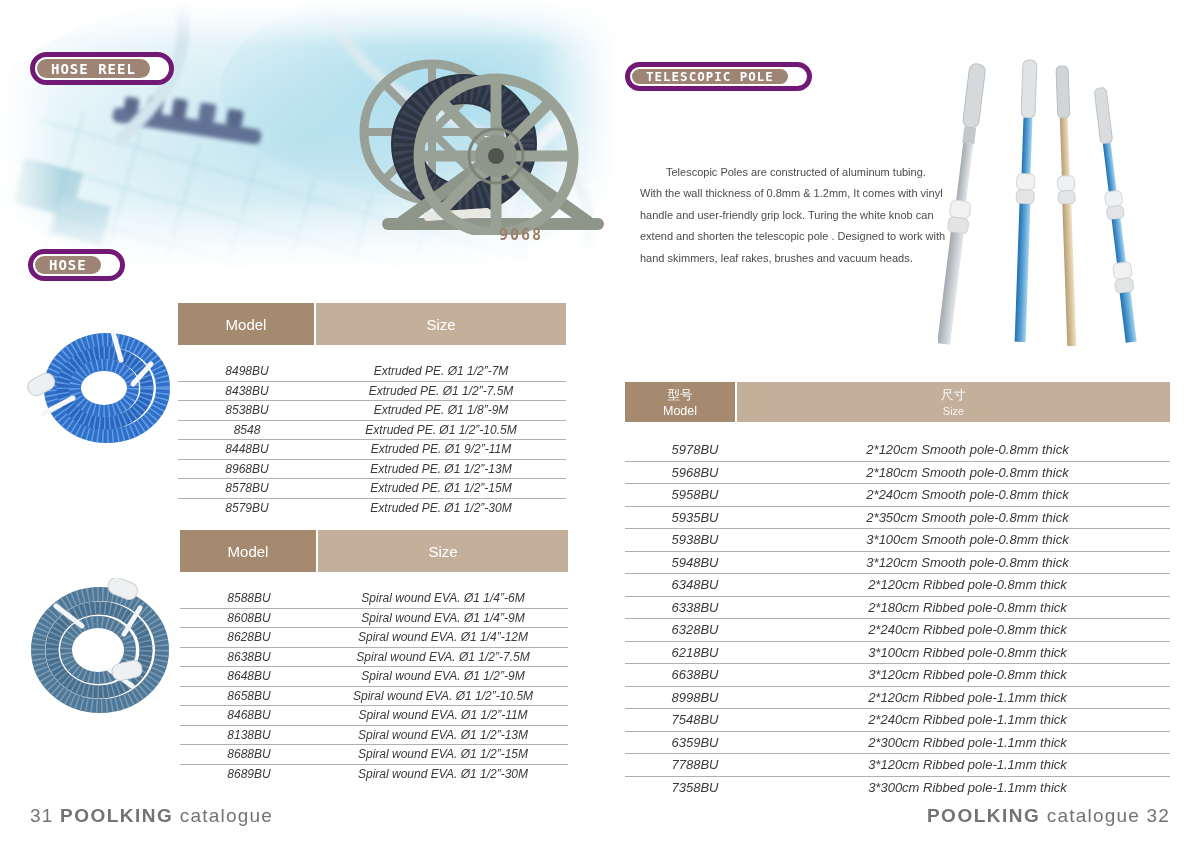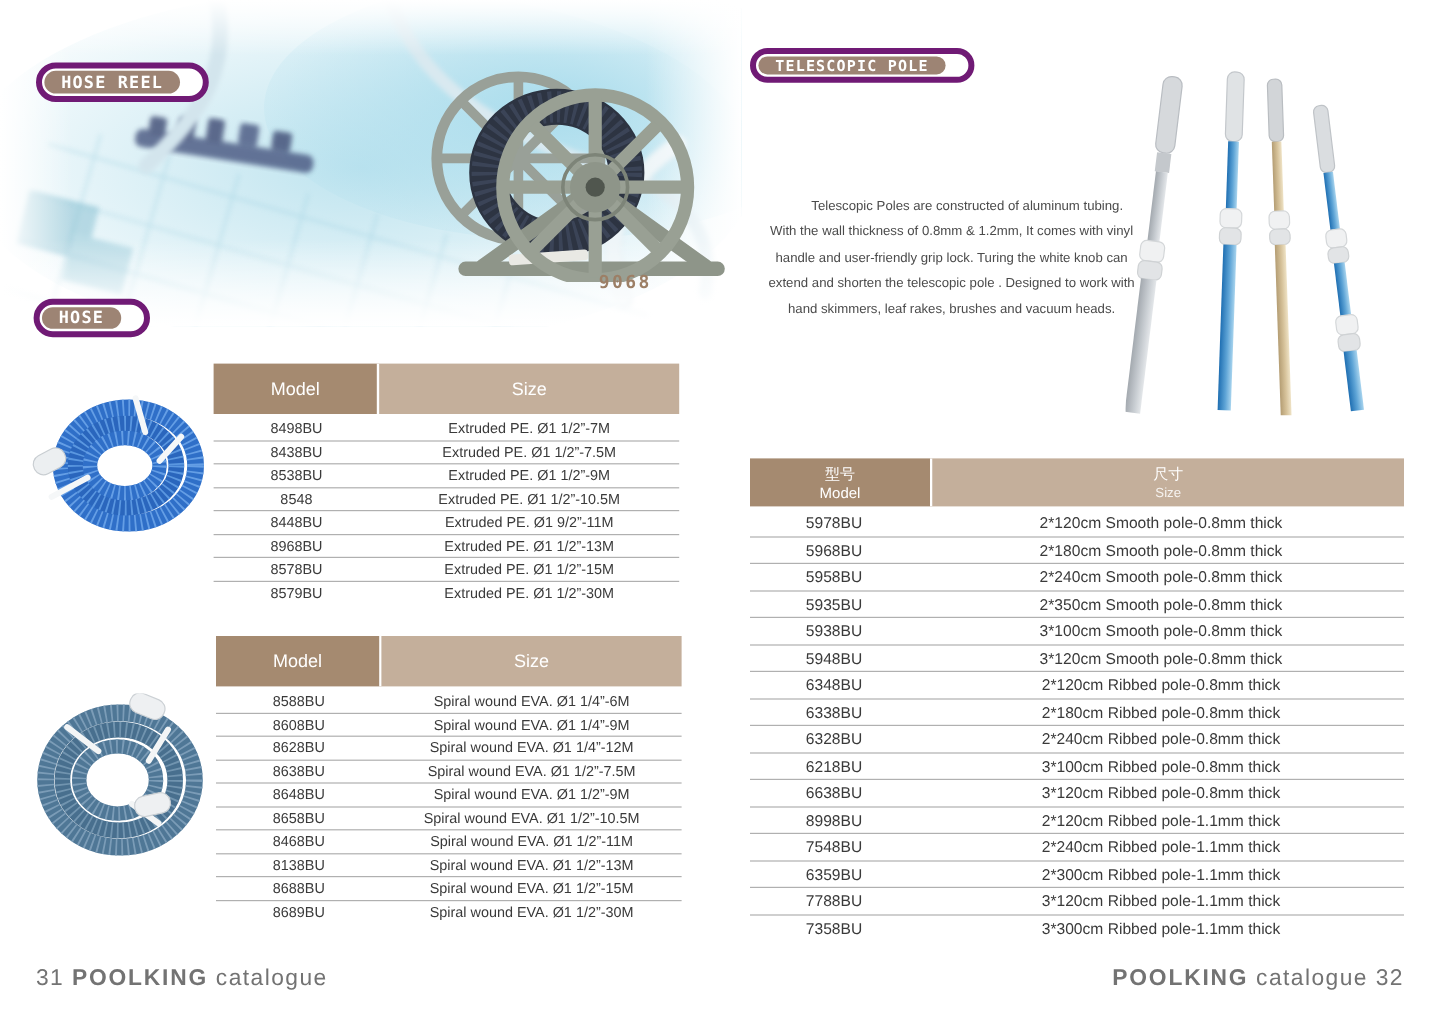--- a/index.html
+++ b/index.html
@@ -7,52 +7,52 @@
         font-family:"Liberation Sans", sans-serif;color:#3a3a3a;}
 
   
   .badge{position:absolute;display:flex;align-items:stretch;background:#fff;
          border:5px solid #701a75;border-radius:18px;padding:2px;box-sizing:border-box;}
   .badge .label{background:#9d8474;color:#fff;border-radius:15px;display:flex;align-items:center;
         padding:0 14px;font-family:"DejaVu Sans Mono", monospace;font-weight:bold;letter-spacing:1px;}
   .badge .tip{width:17px;}
   #badge-hose-reel{left:30px;top:52px;height:33px;font-size:14px;}
   #badge-hose{left:28px;top:249px;height:32px;font-size:14px;}
-  #badge-pole{left:625px;top:40px;height:29px;font-size:12.5px;}
+  #badge-pole{left:625px;top:62px;height:29px;font-size:12.5px;}
 
   
   .pool-bg{position:absolute;left:0;top:0;width:618px;height:272px;}
 
   
   .fig{position:absolute;}
   #fig-reel{left:336px;top:50px;}
   #code-9068{position:absolute;left:499px;top:226px;font-family:"DejaVu Sans Mono",monospace;
              font-weight:bold;font-size:15px;letter-spacing:2px;color:#9c7f66;}
   #fig-hose1{left:25px;top:326px;}
   #fig-hose2{left:20px;top:578px;}
   #fig-poles{left:938px;top:56px;}
 
   
   .desc{position:absolute;left:640px;top:151px;width:306px;font-size:11px;line-height:1.95;
-        color:#4b4b4b;text-indent:26px;text-align:center;}
+        color:#4b4b4b;text-indent:26px;}
 
   
   .table{position:absolute;}
   #table-extruded{left:178px;top:303px;width:388px;}
   #table-spiral{left:180px;top:530px;width:388px;}
   #table-poles{left:625px;top:382px;width:545px;}
   .t-header{display:flex;color:#fff;border-radius:12px;}
   .t-header .th{display:flex;flex-direction:column;align-items:center;justify-content:center;}
   .th-model{width:138px;background:#a58a70;border-right:2px solid #fff;box-sizing:border-box;}
   .th-size{flex:1;background:#c4af9b;}
   #table-extruded .t-header,#table-spiral .t-header{height:42px;font-size:15px;}
   #table-poles .t-header{height:40px;font-size:12.5px;}
-  #table-poles .th-model{width:152px;}
+  #table-poles .th-model{width:112px;}
   #table-poles .th .sub{font-size:11px;opacity:.85;margin-top:1px;}
-  .t-body{display:flex;flex-direction:column;margin-top:3px;}
+  .t-body{display:flex;flex-direction:column;margin-top:17px;font-style:italic;}
   .t-row{display:flex;align-items:center;}
   .t-row:not(:last-child){border-bottom:1px solid #b0b0b0;}
   #table-extruded .t-row,#table-spiral .t-row{height:18.5px;font-size:12px;}
   #table-poles .t-row{height:21.5px;font-size:13px;}
   .t-cell{text-align:center;box-sizing:border-box;}
   .c-model{width:138px;}
   #table-poles .c-model{width:140px;}
   .c-size{flex:1;}
 
   
@@ -210,21 +210,21 @@
         <div class="t-row">
           <div class="t-cell c-model">8498BU</div>
           <div class="t-cell c-size">Extruded PE. Ø1 1/2”-7M</div>
         </div>
         <div class="t-row">
           <div class="t-cell c-model">8438BU</div>
           <div class="t-cell c-size">Extruded PE. Ø1 1/2”-7.5M</div>
         </div>
         <div class="t-row">
           <div class="t-cell c-model">8538BU</div>
-          <div class="t-cell c-size">Extruded PE. Ø1 1/2”-9M</div>
+          <div class="t-cell c-size">Extruded PE. Ø1 1/8”-9M</div>
         </div>
         <div class="t-row">
           <div class="t-cell c-model">8548</div>
           <div class="t-cell c-size">Extruded PE. Ø1 1/2”-10.5M</div>
         </div>
         <div class="t-row">
           <div class="t-cell c-model">8448BU</div>
           <div class="t-cell c-size">Extruded PE. Ø1 9/2”-11M</div>
         </div>
         <div class="t-row">

